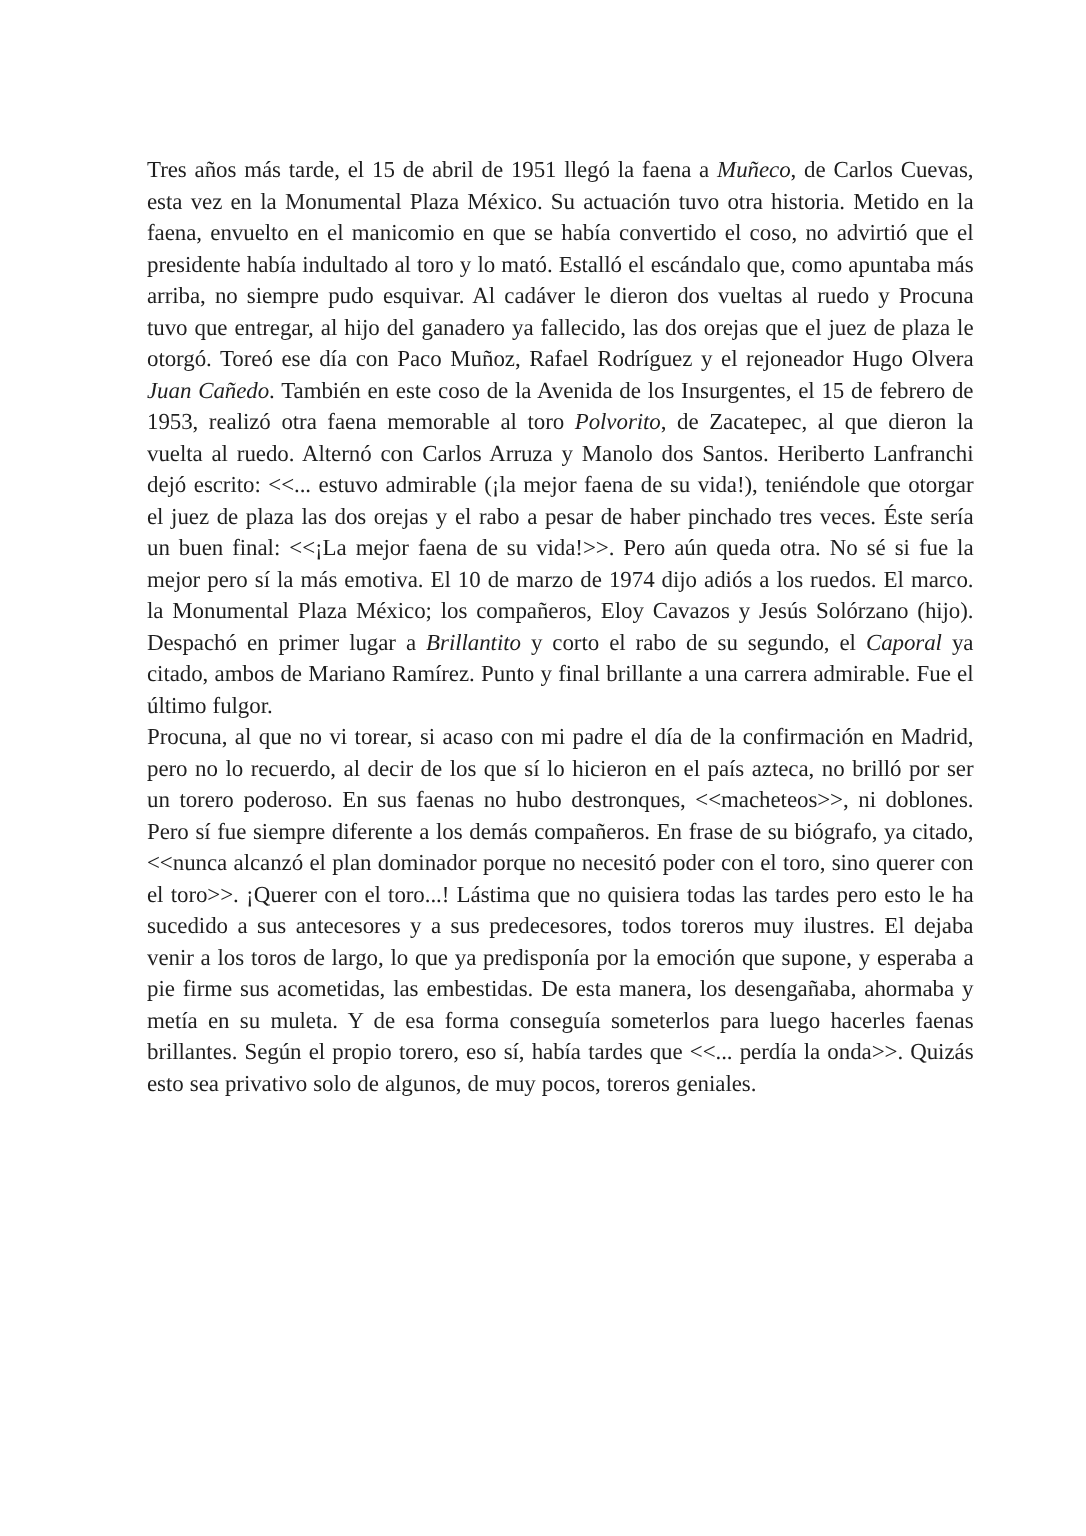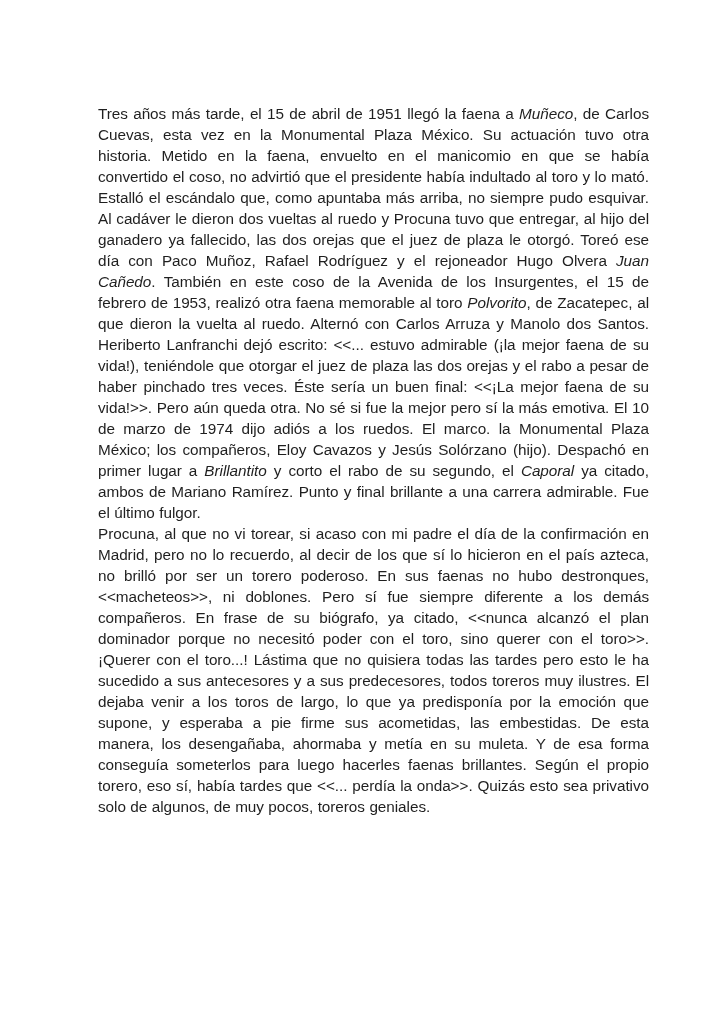--- a/index.html
+++ b/index.html
@@ -6,21 +6,21 @@
     margin: 0;
     padding: 0;
     background: #ffffff;
   }
   .page {
     position: relative;
     width: 724px;
     height: 1024px;
     background: #ffffff;
     overflow: hidden;
-    font-family: Liberation Sans, sans-serif;
+    font-family: Liberation Serif, serif;
   }
   .text-block {
     position: absolute;
     left: 98px;
     top: 103px;
     width: 551px;
     color: #1f1f1f;
     font-size: 15.3px;
     line-height: 21px;
     text-align: justify;

